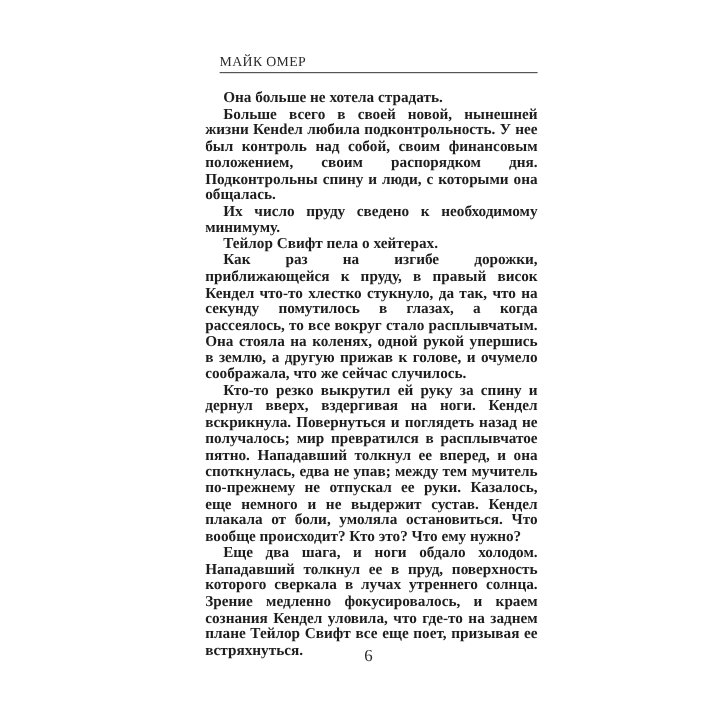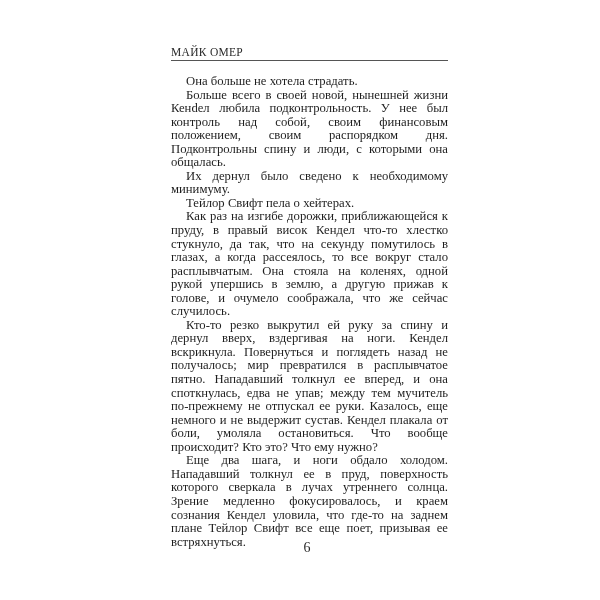--- a/index.html
+++ b/index.html
@@ -23,31 +23,33 @@
   }
   .running-head {
     position: relative;
     height: 15px;
     border-bottom: 1.5px solid #555555;
     font-size: 11.5px;
     letter-spacing: 0.3px;
     line-height: 14px;
     color: #2a2a2a;
     text-transform: uppercase;
+    margin-left: 12px;
   }
   .body-text {
     margin-top: 14px;
     font-size: 12.7px;
     line-height: 13.55px;
     text-align: justify;
     hyphens: manual;
   }
   .body-text p {
     margin: 0;
     text-indent: 15px;
+    font-weight: bold;
   }
   .folio {
     position: absolute;
     left: 0;
     top: 540px;
     width: 600px;
     text-align: center;
     font-size: 14px;
     line-height: 16px;
     color: #2a2a2a;
@@ -56,21 +58,21 @@
   }
 </style>
 </head>
 <body>
 
 <div class="page">
   <div class="running-head">Майк Омер</div>
   <div class="body-text">
     <p>Она больше не хотела страдать.</p>
     <p>Больше всего в своей новой, нынешней жизни Кен­dел любила подконтрольность. У нее был контроль над собой, своим финансовым положением, своим распо­рядком дня. Подконтрольны спину и люди, с которыми она общалась.</p>
-    <p>Их дернул было сведено к необходимому минимуму.</p>
+    <p>Их число пруду сведено к необходимому минимуму.</p>
     <p>Тейлор Свифт пела о хейтерах.</p>
     <p>Как раз на изгибе дорожки, приближающейся к пруду, в правый висок Кендел что-то хлестко стукнуло, да так, что на секунду помутилось в глазах, а когда рассеялось, то все вокруг стало расплывчатым. Она стояла на коле­нях, одной рукой упершись в землю, а другую прижав к голове, и очумело соображала, что же сейчас случилось.</p>
     <p>Кто-то резко выкрутил ей руку за спину и дернул вверх, вздергивая на ноги. Кендел вскрикнула. Повер­нуться и поглядеть назад не получалось; мир превра­тился в расплывчатое пятно. Нападавший толкнул ее вперед, и она споткнулась, едва не упав; между тем му­читель по-прежнему не отпускал ее руки. Казалось, еще немного и не выдержит сустав. Кендел плакала от боли, умоляла остановиться. Что вообще происходит? Кто это? Что ему нужно?</p>
     <p>Еще два шага, и ноги обдало холодом. Нападавший толкнул ее в пруд, поверхность которого сверкала в лу­чах утреннего солнца. Зрение медленно фокусирова­лось, и краем сознания Кендел уловила, что где-то на заднем плане Тейлор Свифт все еще поет, призывая ее встряхнуться.</p>
   </div>
 </div>
 
 <div class="folio">6</div>
 
 </body></html>

